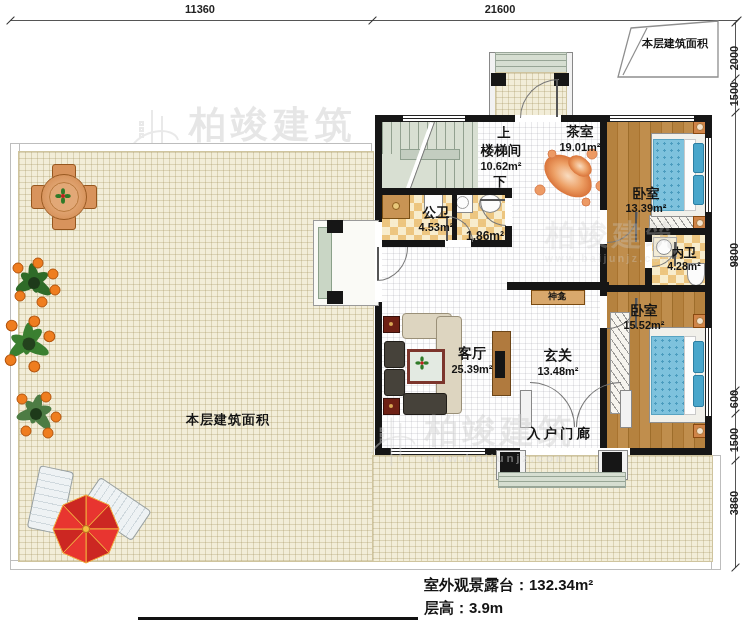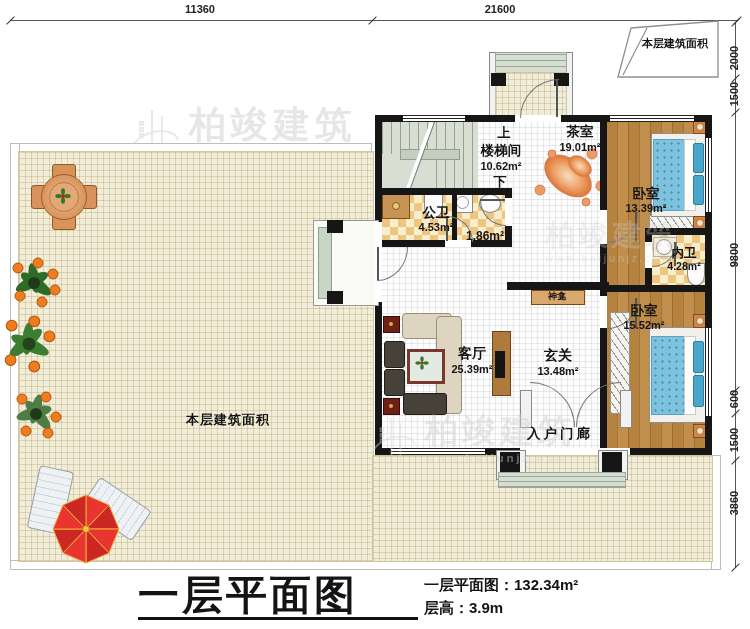--- a/index.html
+++ b/index.html
@@ -405,20 +405,19 @@
   <div class="lbl" style="left:444px;top:346px;width:56px;font-size:14px">客厅</div>
   <div class="lbl" style="left:444px;top:364px;width:56px;font-size:11px">25.39m²</div>
 
   <div class="lbl" style="left:528px;top:348px;width:60px;font-size:14px">玄关</div>
   <div class="lbl" style="left:528px;top:366px;width:60px;font-size:11px">13.48m²</div>
 
   <div class="lbl" style="left:531px;top:292px;width:52px;font-size:9px">神龛</div>
   <div class="lbl" style="left:470px;top:427px;width:180px;font-size:13.5px;letter-spacing:3px">入户门廊</div>
   <div class="lbl" style="left:168px;top:413px;width:120px;font-size:13px;letter-spacing:1px">本层建筑面积</div>
 
-  <div class="lbl" style="left:138px;top:574px;font-size:41px;letter-spacing:3px">一层平面图</div>
   <div class="abs" style="left:138px;top:617px;width:280px;height:3px;background:#111"></div>
   <div class="abs" style="left:424px;top:576px;font-size:15px;font-weight:700;color:#141414;white-space:nowrap">
-    <span>一层平面图：</span><span>132.34m²</span>
+    <span>室外观景露台：</span><span>132.34m²</span>
   </div>
   <div class="abs" style="left:424px;top:599px;font-size:15px;font-weight:700;color:#141414;white-space:nowrap">层高：3.9m</div>
 
 </div>
 
 </body></html>

